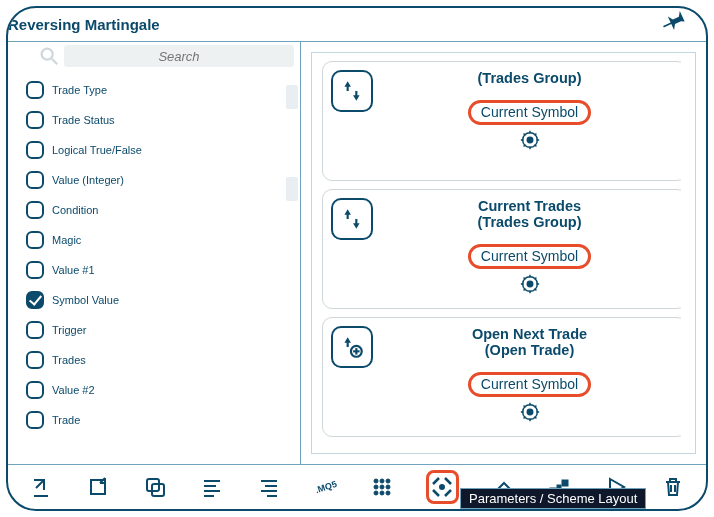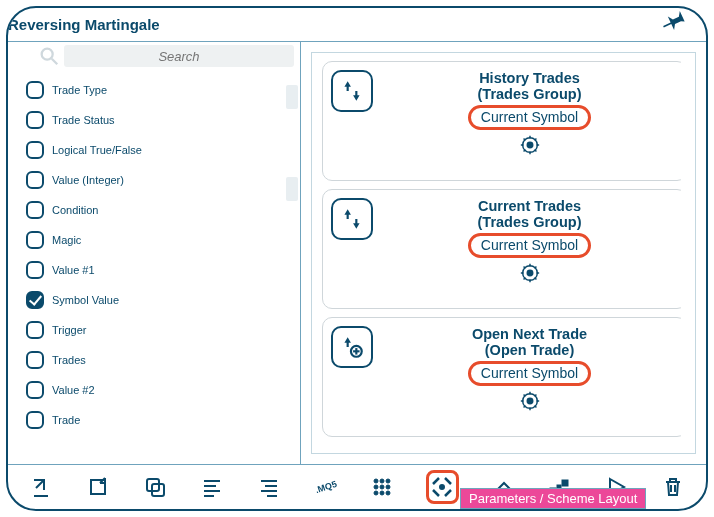--- a/index.html
+++ b/index.html
@@ -118,21 +118,21 @@
   }
   .node-icon svg { width: 26px; height: 26px; }
   .node-body {
     flex: 1 1 auto; display: flex; flex-direction: column; align-items: center;
     text-align: center; font-size: 14.5px; font-weight: 600;
     color: #0b4a6b; padding-top: 2px;
   }
   .pill {
     display: inline-block; border: 3px solid #e74c2b;
     border-radius: 14px; padding: 1px 10px 2px 10px;
-    margin-top: 3px; font-weight: 400; font-size: 14px;
+    margin-top: 14px; font-weight: 400; font-size: 14px;
   }
   .gear {
     margin-top: 4px; width: 22px; height: 22px; color: #0b4a6b;
   }
   .toolbar {
     height: 44px; display: flex; align-items: center; justify-content: center;
     gap: 30px; position: relative;
     padding: 0 20px;
   }
   .tbtn {
@@ -140,21 +140,21 @@
     color: #0b4a6b; cursor: pointer;
   }
   .tbtn svg { width: 24px; height: 24px; stroke: #0b4a6b; }
   .tbtn.highlight {
     border: 3px solid #e74c2b; border-radius: 8px;
     width: 34px; height: 34px;
   }
   .tooltip {
     position: absolute;
     bottom: 0px; left: 452px;
-    background: #ec4899; color: #fff;
+    background: #0f172a; color: #fff;
     font-size: 13px; padding: 2px 8px;
     white-space: nowrap;
     border: 1px solid #6fa3bd;
   }
   .mq5 {
     font-size: 9px; font-weight: 700; transform: rotate(-18deg);
     color: #0b4a6b;
   }
 </style>
 </head>
@@ -242,21 +242,20 @@
         <div class="node">
             <div class="node-icon">
               <svg viewBox="0 0 24 24">
                 <g fill="#0b4a6b">
                   <path d="M8 3 L11 8 L9 8 L9 12 L7 12 L7 8 L5 8 Z"></path>
                   <path d="M16 21 L13 16 L15 16 L15 12 L17 12 L17 16 L19 16 Z"></path>
                 </g>
               </svg>
             </div>
             <div class="node-body">
-              <div>History Trades</div>
               <div>(Trades Group)</div>
               <span class="pill">Current Symbol</span>
               <span class="gear"><svg viewBox="0 0 24 24" fill="none" stroke="#0b4a6b" stroke-width="1.6">
                   <circle cx="12" cy="12" r="8"></circle>
                   <circle cx="12" cy="12" r="3" fill="#0b4a6b"></circle>
                   <path d="M12 2v3M12 19v3M2 12h3M19 12h3M5 5l2 2M17 17l2 2M19 5l-2 2M7 17l-2 2" stroke="#0b4a6b"></path>
                 </svg></span>
             </div>
           </div>
           <div class="node">

